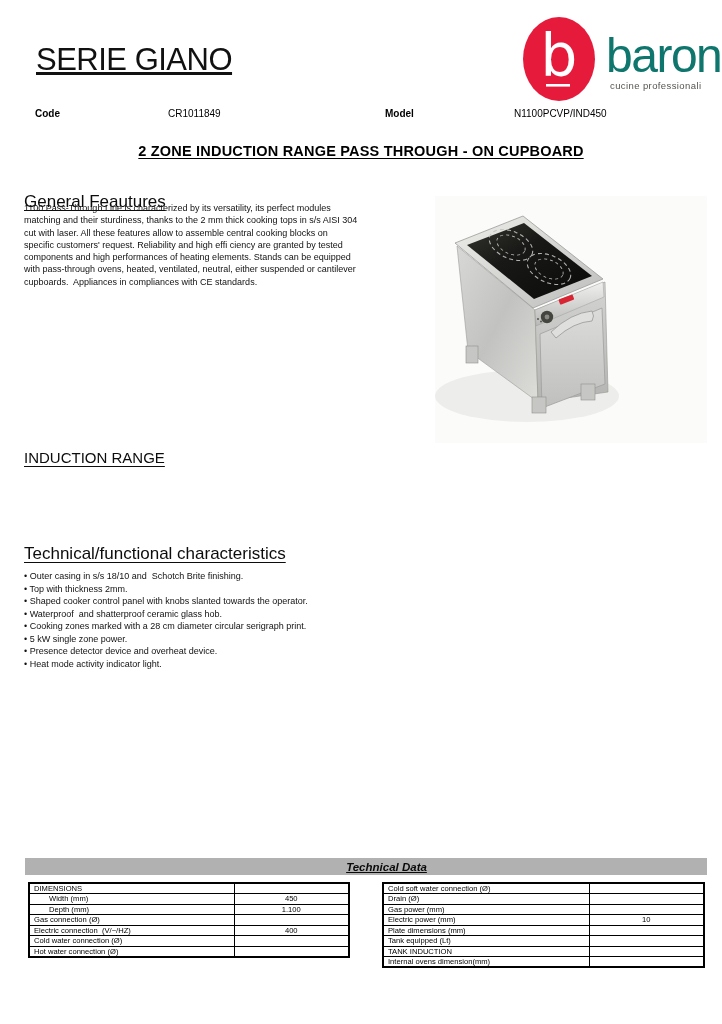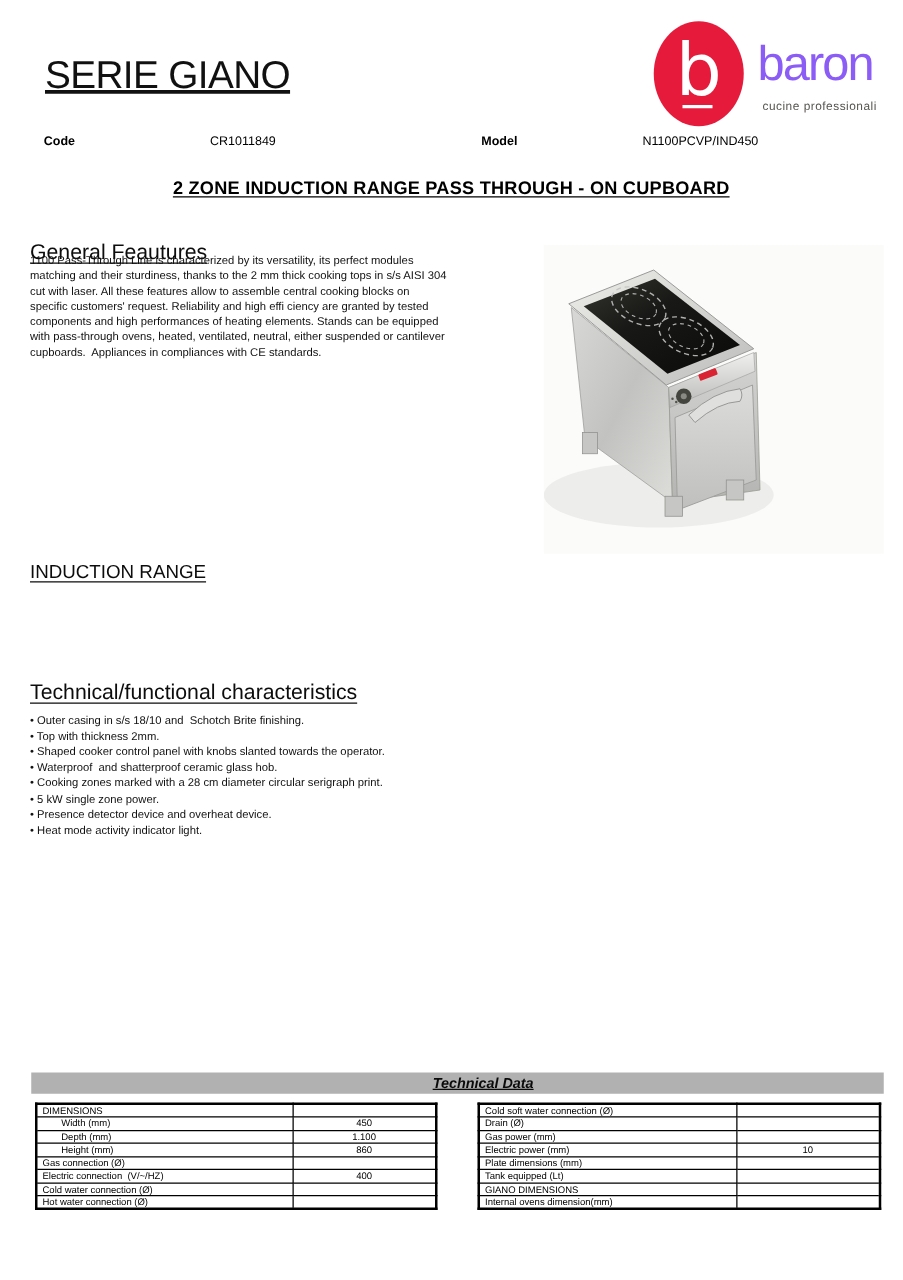--- a/index.html
+++ b/index.html
@@ -7,21 +7,21 @@
   body {
     width:722px; height:1024px; position:relative; overflow:hidden;
     font-family:"Liberation Sans", sans-serif; color:#000;
   }
   .abs { position:absolute; }
 
   
   .series-title { left:36px; top:42px; font-size:31px; letter-spacing:-0.5px; color:#111;text-decoration:underline; }
   .logo-wrap { left:520px; top:14px; width:190px; height:92px; }
   .logo-svg { position:absolute; left:0; top:0; }
-  .brand-word { position:absolute; left:86px; top:18px; font-size:39px; letter-spacing:-1.5px; color:#8b5cf6; line-height:1; }
+  .brand-word { position:absolute; left:86px; top:18px; font-size:48px; letter-spacing:-1.5px; color:#0f766e; line-height:1; }
   .brand-tagline { position:absolute; left:90px; top:66px; font-size:9.5px; letter-spacing:0.4px; color:#565550; }
 
   .meta-label { font-size:10px; font-weight:bold; }
   .meta-value { font-size:10px; }
   .code-label { left:35px; top:108px; }
   .code-value { left:168px; top:108px; }
   .model-label { left:385px; top:108px; }
   .model-value { left:514px; top:108px; }
 
   .main-title {
@@ -187,24 +187,20 @@
       </tr>
       <tr>
         <td class="lbl ind">Width (mm)</td>
         <td class="val">450</td>
       </tr>
       <tr>
         <td class="lbl ind">Depth (mm)</td>
         <td class="val">1.100</td>
       </tr>
       <tr>
-        <td class="lbl ind">Height (mm)</td>
-        <td class="val">860</td>
-      </tr>
-      <tr>
         <td class="lbl">Gas connection (Ø)</td>
         <td class="val"></td>
       </tr>
       <tr>
         <td class="lbl">Electric connection  (V/~/HZ)</td>
         <td class="val">400</td>
       </tr>
       <tr>
         <td class="lbl">Cold water connection (Ø)</td>
         <td class="val"></td>
@@ -235,21 +231,21 @@
       </tr>
       <tr>
         <td class="lbl">Plate dimensions (mm)</td>
         <td class="val"></td>
       </tr>
       <tr>
         <td class="lbl">Tank equipped (Lt)</td>
         <td class="val"></td>
       </tr>
       <tr>
-        <td class="lbl">GIANO DIMENSIONS</td>
+        <td class="lbl">TANK INDUCTION</td>
         <td class="val"></td>
       </tr>
       <tr>
         <td class="lbl">Internal ovens dimension(mm)</td>
         <td class="val"></td>
       </tr>
     </tbody>
 </table>
 
 </body></html>

